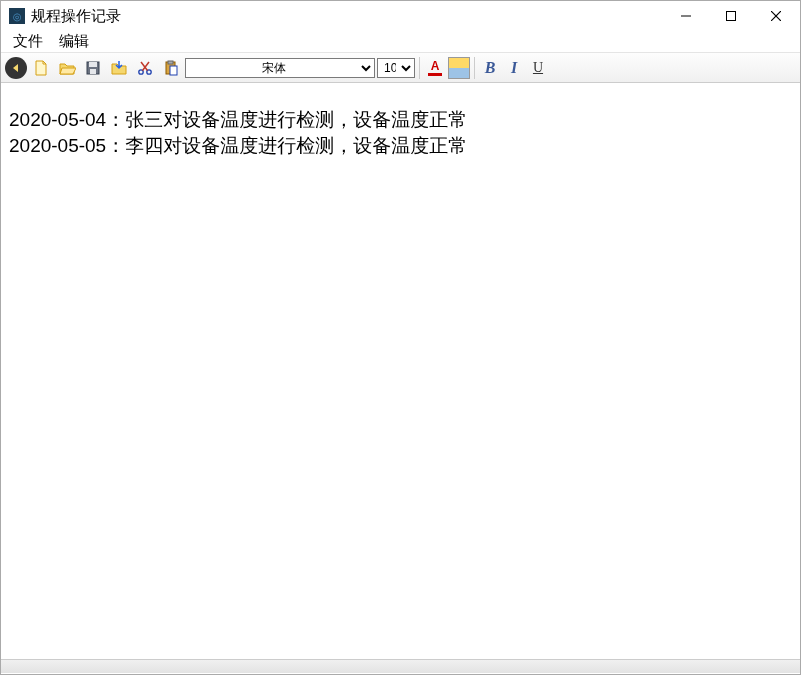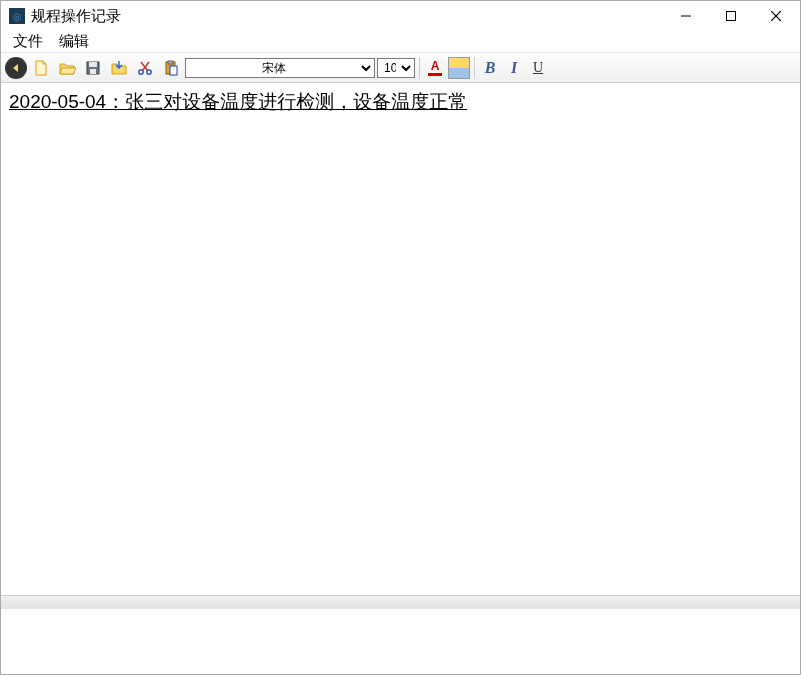--- a/index.html
+++ b/index.html
@@ -112,29 +112,28 @@
     .bg-color-btn {
       width: 22px; height: 22px;
       border: 1px solid #999;
       cursor: pointer;
       display: flex; flex-direction: column;
     }
     .bg-color-btn .h1 { flex:1; background: #ffd966; }
     .bg-color-btn .h2 { flex:1; background: #9dc3e6; }
     
     .editor {
-      height: 512px;
-      padding: 6px 8px;
+      height: 576px;
+      padding: 24px 8px;
       font-family: SimSun, "宋体", serif;
       font-size: 19px;
       line-height: 1.35;
       overflow-y: auto;
       background: #fff;
       outline: none;
-      text-decoration: underline;
     }
     .editor .line { white-space: pre; font-family: Arial, SimSun, serif; }
     .cursor {
       display: inline-block;
       width: 1px; height: 20px;
       background: #000;
       vertical-align: text-bottom;
       animation: blink 1s step-end infinite;
     }
     @keyframes blink { 50% { opacity: 0; } }
@@ -244,15 +243,16 @@
 
   <div class="sep"></div>
 
   <div class="fmt-btn fmt-bold">B</div>
   <div class="fmt-btn fmt-italic">I</div>
   <div class="fmt-btn fmt-underline">U</div>
 </div>
 
 <div class="editor" contenteditable="false" style="">
   <div class="line">2020-05-04：张三对设备温度进行检测，设备温度正常</div>
+  <div class="line">2020-05-05：李四对设备温度进行检测，设备温度正常</div>
 </div>
 
 <div class="statusbar"></div>
 
 </body></html>

